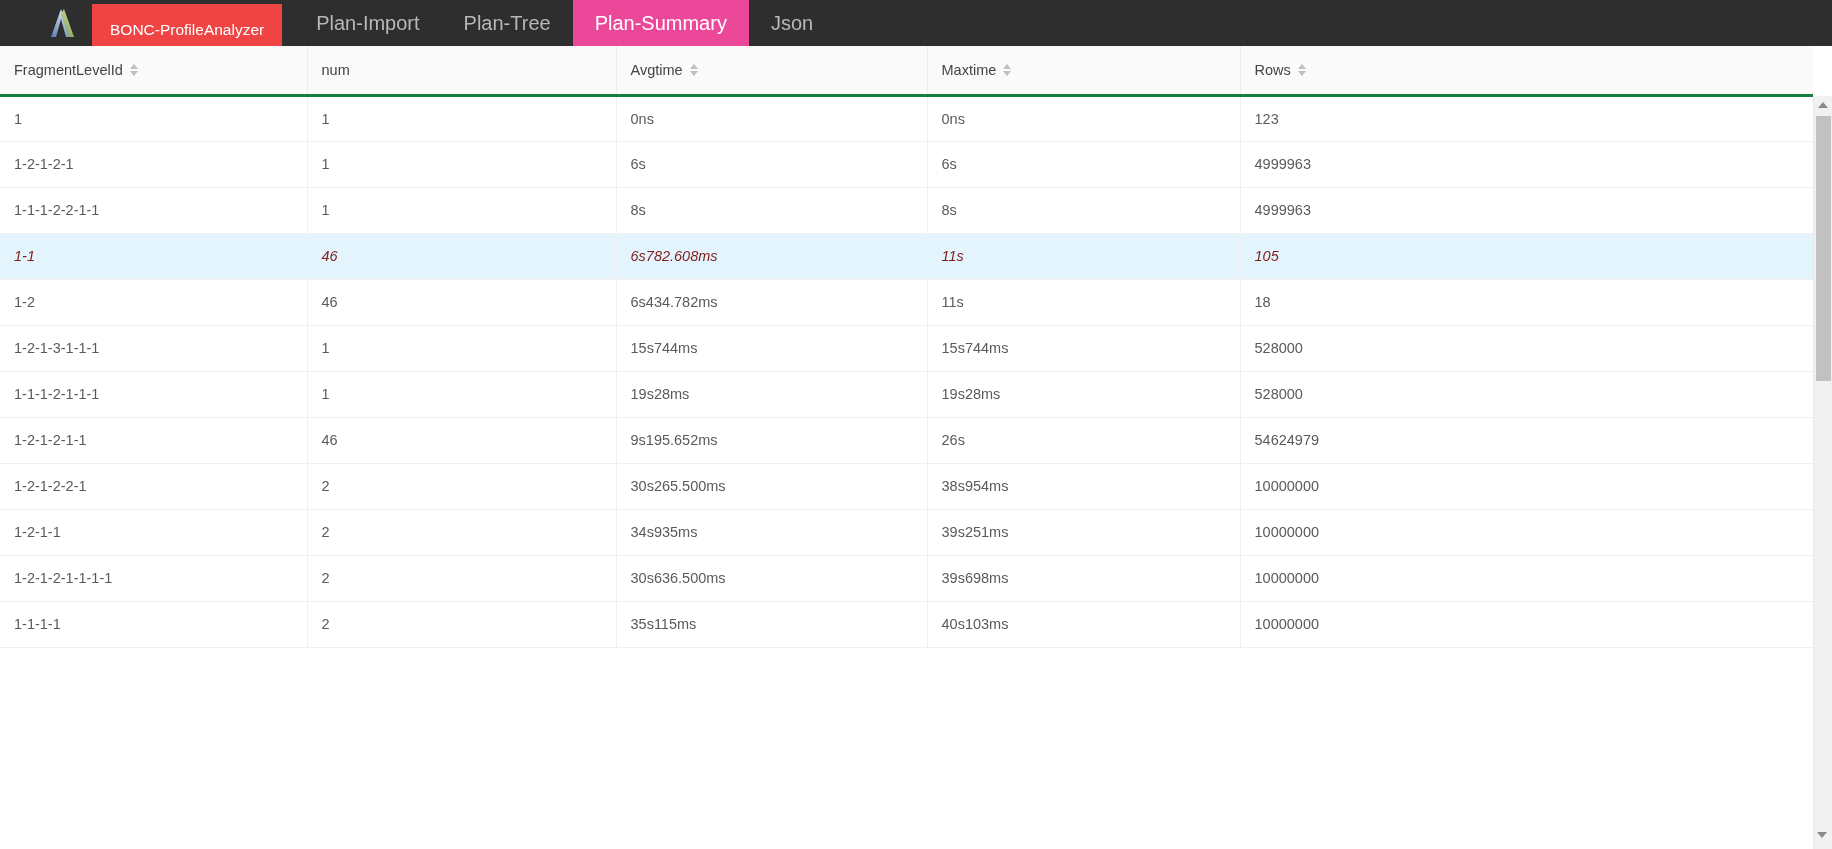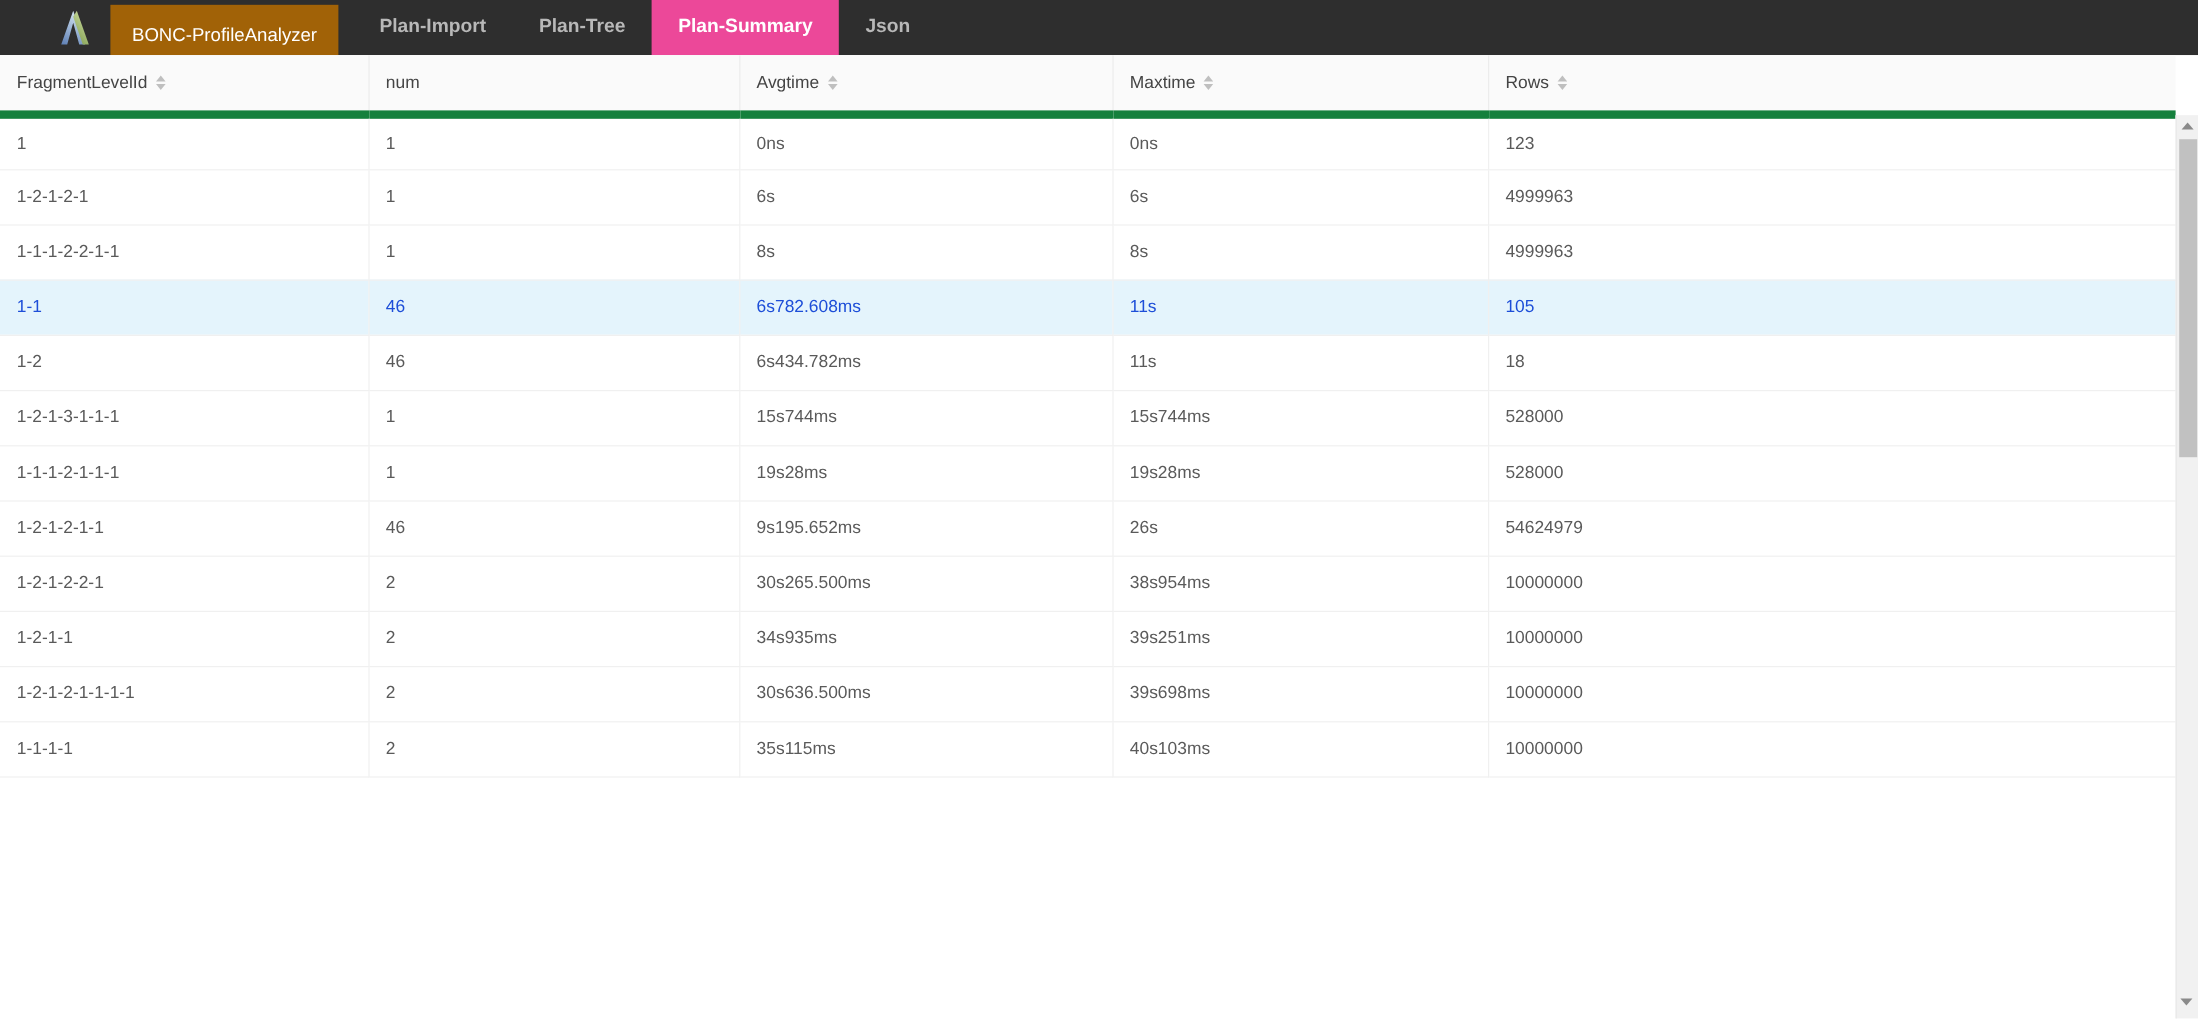--- a/index.html
+++ b/index.html
@@ -30,46 +30,45 @@
     align-items: center;
     justify-content: center;
     flex: 0 0 auto;
   }
   .brand-logo svg { display: block; }
 
   .brand-btn {
     display: flex;
     align-items: center;
     justify-content: center;
-    background: #a16207;
+    background: #ef4444;
     color: #ffffff;
     font-size: 15.5px;
     padding: 0 18px;
     margin: 4px 0 4px 8px;
     height: 52px;
     white-space: nowrap;
     cursor: pointer;
     user-select: none;
   }
 
   .nav-tabs {
     display: flex;
     align-items: stretch;
     margin-left: 12px;
   }
   .nav-tab {
     display: flex;
     align-items: center;
     padding: 4px 22px;
     color: #b8b8b8;
-    font-size: 16px;
+    font-size: 20px;
     white-space: nowrap;
     cursor: pointer;
     user-select: none;
-    font-weight: bold;
   }
   .nav-tab.active {
     background: #ec4899;
     color: #ffffff;
   }
 
   
   .table-wrap {
     position: relative;
     width: 1832px;
@@ -84,21 +83,21 @@
   }
   table.summary col.c0 { width: 307px; }
   table.summary col.c1 { width: 309px; }
   table.summary col.c2 { width: 311px; }
   table.summary col.c3 { width: 313px; }
   table.summary col.c4 { width: 573px; }
 
   table.summary thead th {
     height: 49px;
     background: #fafafa;
-    border-bottom: 7px solid #15803d;
+    border-bottom: 3px solid #15803d;
     border-right: 1px solid #ececec;
     color: #444444;
     font-size: 14.5px;
     font-weight: normal;
     text-align: left;
     padding: 10px 14px;
     white-space: nowrap;
     vertical-align: middle;
   }
   table.summary thead th:last-child { border-right: none; }
@@ -128,21 +127,21 @@
     border-bottom: 1px solid #f0f0f0;
     border-right: 1px solid #f0f0f0;
     color: #5a5a5a;
     font-size: 14.5px;
     padding: 0 14px;
     white-space: nowrap;
     vertical-align: middle;
     background: #ffffff;
   }
   table.summary tbody td:last-child { border-right: none; }
-  table.summary tbody tr.highlighted td { background: #e4f4fc; color: #1d4ed8; }
+  table.summary tbody tr.highlighted td { background: #e4f4fc; color: #7f1d1d; font-style: italic; }
 
   
   .inner-scrollbar {
     position: absolute;
     top: 50px;
     right: 0;
     width: 19px;
     height: 753px;
     background: #f1f1f1;
     border-left: 1px solid #e8e8e8;

